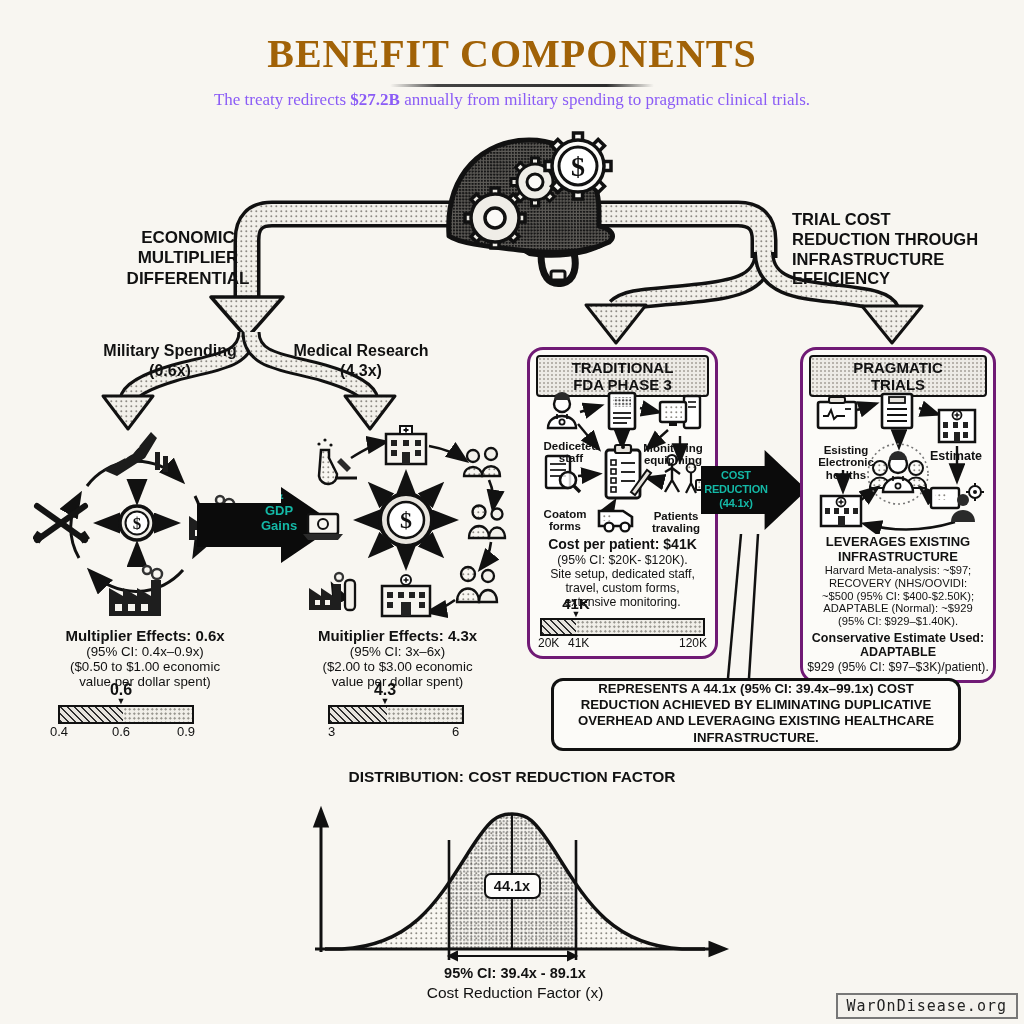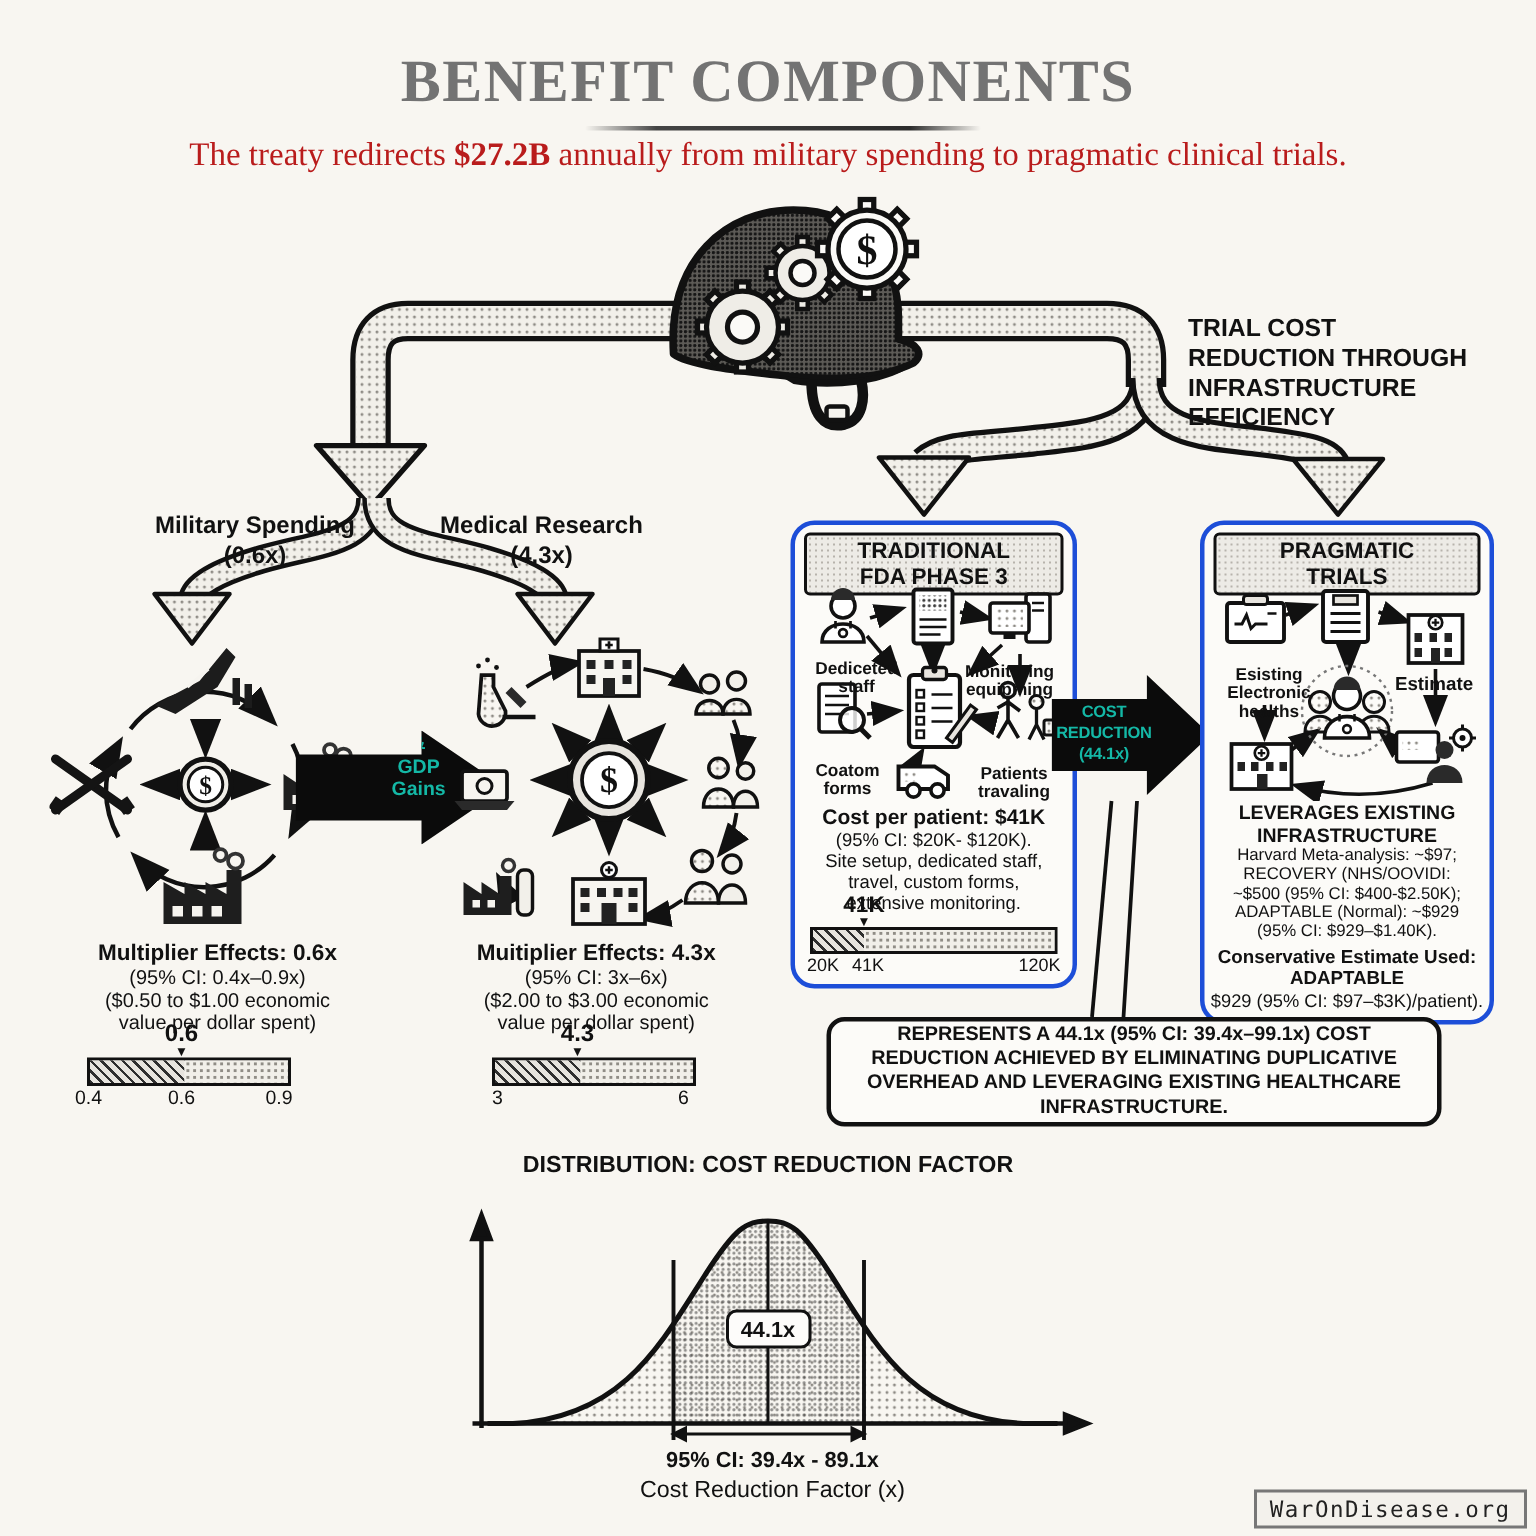--- a/index.html
+++ b/index.html
@@ -5,25 +5,25 @@
   html,body{margin:0;padding:0;background:#e9e7e2;}
   #canvas{position:relative;width:1024px;height:1024px;overflow:hidden;
     background:#f8f6f1;font-family:"Liberation Sans",sans-serif;color:#111;}
   .abs{position:absolute;}
   .ctr{text-align:center;}
   svg{display:block;}
   .blk{display:block;}
 
   
   .title{left:0;right:0;top:30px;text-align:center;font-family:"Liberation Serif",serif;
-    font-weight:bold;font-size:40px;letter-spacing:1px;color:#737373;}
+    font-weight:bold;font-size:40px;letter-spacing:1px;color:#a16207;}
   .title-rule{left:390px;top:84px;width:264px;height:3px;border-radius:2px;
     background:linear-gradient(90deg,rgba(0,0,0,0),#444 18%,#2c2c2c 82%,rgba(0,0,0,0));}
   .subtitle{left:0;right:0;top:90px;text-align:center;font-family:"Liberation Serif",serif;
-    font-size:22px;color:#b91c1c;}
+    font-size:17px;color:#8b5cf6;}
 
   
   .econ-head{left:98px;top:228px;width:180px;text-align:center;font-weight:bold;
     font-size:17px;line-height:1.2;}
   .trial-head{left:792px;top:210px;width:210px;font-weight:bold;font-size:16.5px;line-height:1.2;}
   .mil-label{left:432px;top:286px;width:170px;text-align:center;font-weight:bold;
     font-size:17px;line-height:1.15;}
   .branch-label{width:150px;text-align:center;font-weight:bold;font-size:16px;line-height:1.25;}
 
   
@@ -48,21 +48,21 @@
   .seg{height:100%;}
   .hatch{background:repeating-linear-gradient(45deg,#2e2e2e 0 1.6px,#e7e4de 1.6px 5px);}
   .ldots{background-image:radial-gradient(circle,#908d86 1px,rgba(0,0,0,0) 1.2px);
     background-size:4.5px 4.5px;background-color:#f1efe9;}
   .marker{display:flex;flex-direction:column;align-items:center;transform:translateX(-50%);line-height:1;}
   .marker .mnum{font-weight:bold;font-size:16px;}
   .marker .mtri{font-size:9px;margin-top:-1px;}
   .tick{font-size:13px;}
 
   
-  .bigbox{border:3px solid #1d4ed8;border-radius:16px;background:#fcfbf8;}
+  .bigbox{border:3px solid #701a75;border-radius:16px;background:#fcfbf8;}
   .boxhead{position:absolute;left:6px;right:6px;top:5px;border:2px solid #111;border-radius:4px;
     text-align:center;font-weight:bold;font-size:15px;line-height:1.14;padding:2px 0;
     background-image:radial-gradient(circle,#b7b3ac 0.9px,rgba(0,0,0,0) 1.05px);
     background-size:4px 4px;background-color:#edebe6;}
   .t-label{position:absolute;font-weight:bold;font-size:11.5px;line-height:1.08;text-align:center;}
   .costblock{position:absolute;left:3px;right:3px;text-align:center;line-height:1.14;}
   .costblock .t{font-weight:bold;font-size:14px;}
   .costblock .s{font-size:12.3px;}
   .lev{position:absolute;left:3px;right:3px;text-align:center;line-height:1.16;}
   .lev .t{font-weight:bold;font-size:13px;}
@@ -217,20 +217,25 @@
         <rect x="-4.5" y="-33" width="9" height="11" transform="rotate(270)"></rect>
         <rect x="-4.5" y="-33" width="9" height="11" transform="rotate(315)"></rect>
         <circle r="26"></circle>
       </g>
       <circle r="19" fill="#ffffff" stroke="#111" stroke-width="3"></circle>
       <text x="0" y="10" text-anchor="middle" font-family="Liberation Serif,serif" font-size="28" font-weight="bold" fill="#111">$</text>
     </g>
   </svg>
 
 
+  <div class="abs econ-head" style="z-index:2;">
+    <span class="blk">ECONOMIC</span>
+    <span class="blk">MULTIPLIER</span>
+    <span class="blk">DIFFERENTIAL</span>
+  </div>
   <div class="abs trial-head" style="z-index:2;">
     <span class="blk">TRIAL COST</span>
     <span class="blk">REDUCTION THROUGH</span>
     <span class="blk">INFRASTRUCTURE</span>
     <span class="blk">EFFICIENCY</span>
   </div>
 
   <div class="abs branch-label" style="left:95px;top:341px;z-index:2;">
     <span class="blk">Military Spending</span>
     <span class="blk">(0.6x)</span>

